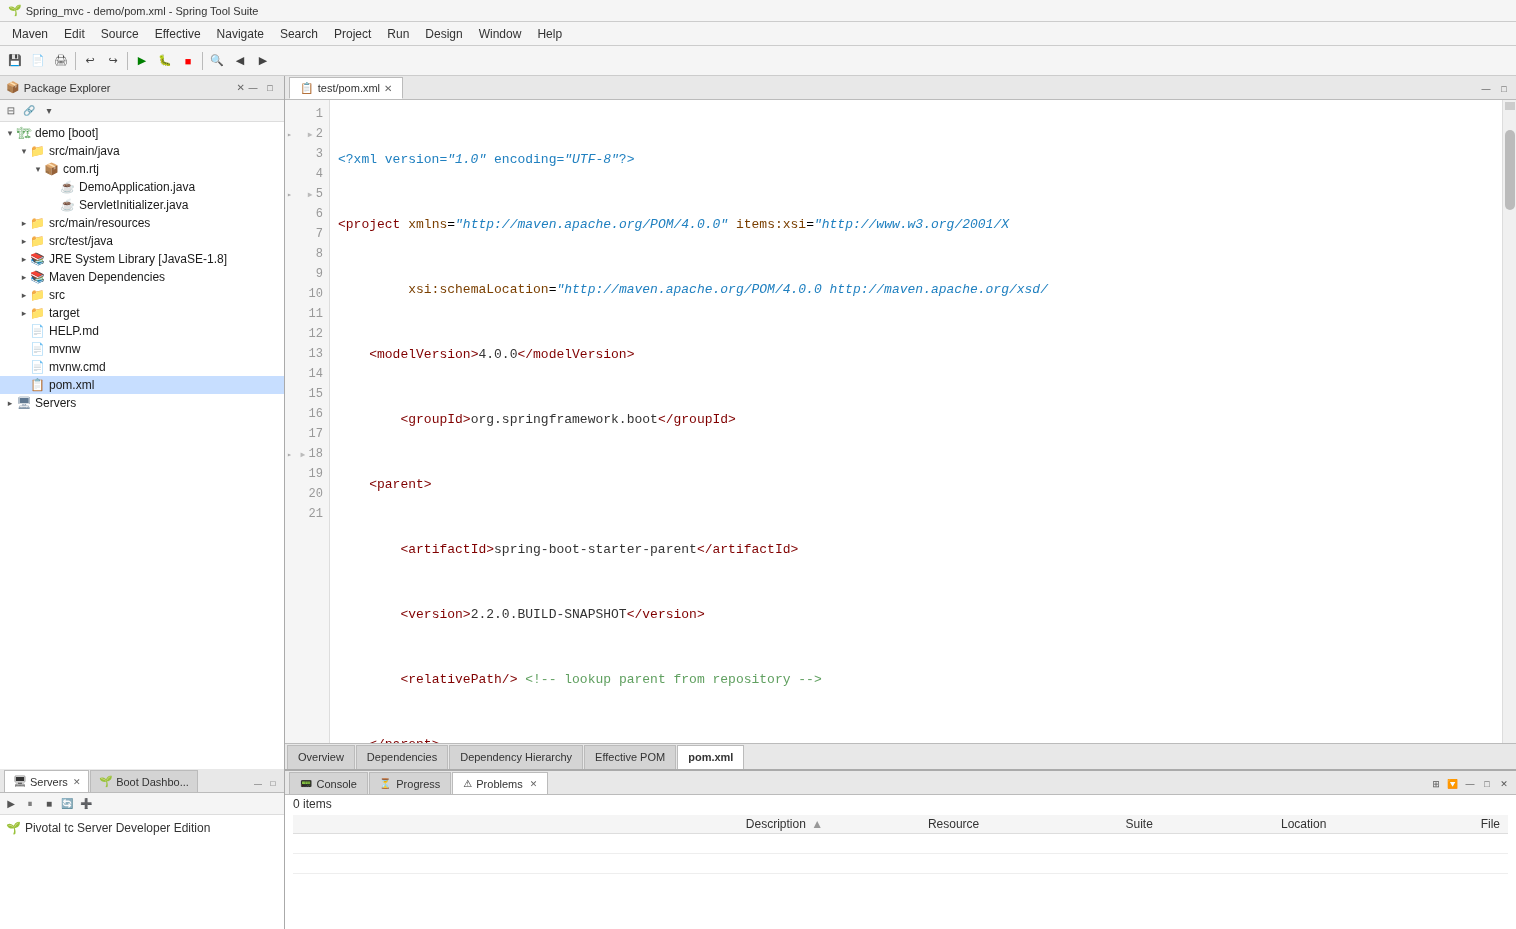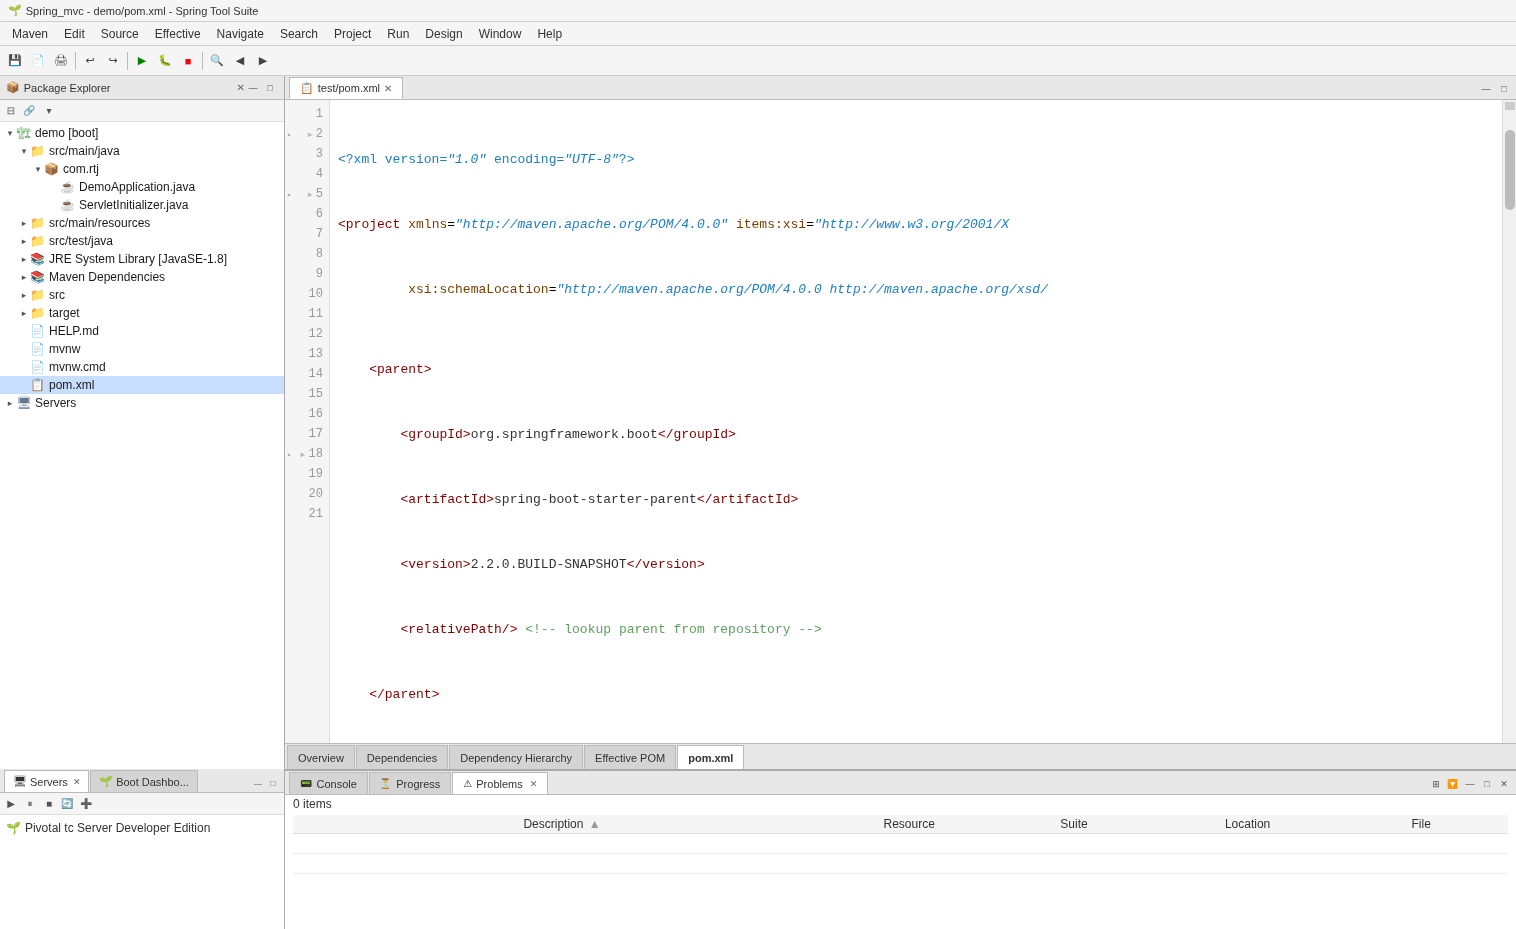--- a/index.html
+++ b/index.html
@@ -255,21 +255,21 @@
       margin-top: 20px;
       height: 80px;
     }
 
     
     .editor-bottom-tabs {
       height: 26px;
       background: #e8e8e8;
       border-top: 1px solid #bbb;
       display: flex;
-      align-items: flex-end;
+      align-items: center;
       padding: 0 2px;
     }
     .bottom-tab {
       height: 24px;
       padding: 0 10px;
       display: flex;
       align-items: center;
       font-size: 11px;
       cursor: pointer;
       border: 1px solid #bbb;
@@ -328,21 +328,21 @@
       cursor: pointer; font-size: 9px; color: #555;
     }
     .bp-content {
       flex: 1;
       overflow: auto;
       padding: 0 8px;
     }
     .bp-status { font-size: 12px; color: #333; padding: 2px 0 4px; }
     .bp-table { width: 100%; border-collapse: collapse; font-size: 12px; }
     .bp-table th {
-      text-align: center;
+      text-align: right;
       padding: 2px 8px;
       border-bottom: 1px solid #ddd;
       color: #333;
       font-weight: normal;
       background: #f5f5f5;
     }
     .bp-table th .sort-icon { color: #999; margin-left: 2px; }
     .bp-table td {
       padding: 2px 8px;
       border-bottom: 1px solid #eee;
@@ -586,27 +586,30 @@
             </div>
             
             <div class="code-line">
               <span><span class="xml-tag">&lt;project</span> <span class="xml-attr">xmlns</span>=<span class="xml-attr-val">"http://maven.apache.org/POM/4.0.0"</span> <span class="xml-attr">items:xsi</span>=<span class="xml-attr-val">"http://www.w3.org/2001/X</span></span>
             </div>
             
             <div class="code-line">
               <span>&nbsp;&nbsp;&nbsp;&nbsp;&nbsp;&nbsp;&nbsp;&nbsp;&nbsp;<span class="xml-attr">xsi:schemaLocation</span>=<span class="xml-attr-val">"http://maven.apache.org/POM/4.0.0 http://maven.apache.org/xsd/</span></span>
             </div>
             
+            <div class="code-line">
+              <span>&nbsp;&nbsp;&nbsp;&nbsp;<span class="xml-tag">&lt;modelVersion&gt;</span><span class="xml-text">4.0.0</span><span class="xml-tag">&lt;/modelVersion&gt;</span></span>
+            </div>
+            
+            <div class="code-line">
+              <span>&nbsp;&nbsp;&nbsp;&nbsp;&nbsp;&nbsp;&nbsp;&nbsp;<span class="xml-tag">&lt;groupId&gt;</span><span class="xml-text">org.springframework.boot</span><span class="xml-tag">&lt;/groupId&gt;</span></span>
+            </div>
             
             <div class="code-line">
               <span>&nbsp;&nbsp;&nbsp;&nbsp;<span class="xml-tag">&lt;parent&gt;</span></span>
-            </div>
-            
-            <div class="code-line">
-              <span>&nbsp;&nbsp;&nbsp;&nbsp;&nbsp;&nbsp;&nbsp;&nbsp;<span class="xml-tag">&lt;groupId&gt;</span><span class="xml-text">org.springframework.boot</span><span class="xml-tag">&lt;/groupId&gt;</span></span>
             </div>
             
             <div class="code-line">
               <span>&nbsp;&nbsp;&nbsp;&nbsp;&nbsp;&nbsp;&nbsp;&nbsp;<span class="xml-tag">&lt;artifactId&gt;</span><span class="xml-text">spring-boot-starter-parent</span><span class="xml-tag">&lt;/artifactId&gt;</span></span>
             </div>
             
             <div class="code-line">
               <span>&nbsp;&nbsp;&nbsp;&nbsp;&nbsp;&nbsp;&nbsp;&nbsp;<span class="xml-tag">&lt;version&gt;</span><span class="xml-text">2.2.0.BUILD-SNAPSHOT</span><span class="xml-tag">&lt;/version&gt;</span></span>
             </div>
             

